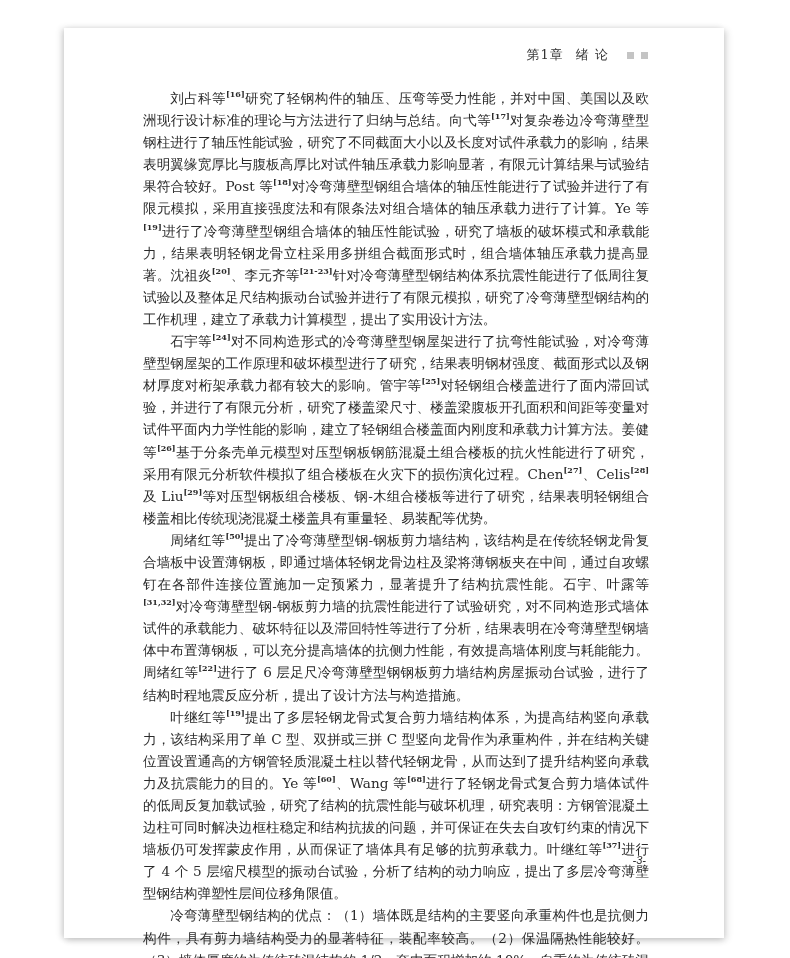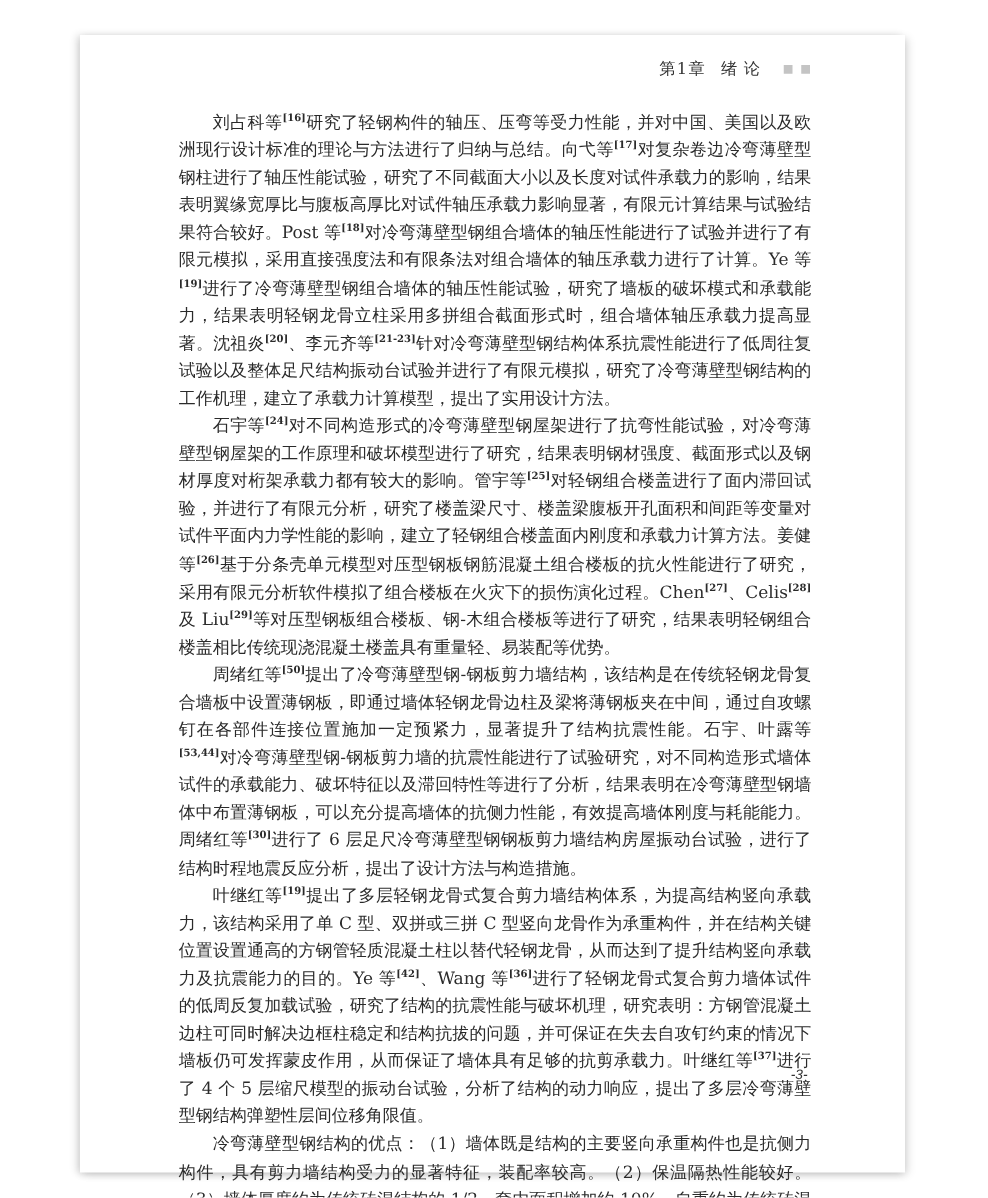--- a/index.html
+++ b/index.html
@@ -13,27 +13,27 @@
   .body p { margin:0; text-indent:2em; }
   sup { font-size:8px; line-height:0; vertical-align:super;font-weight:bold; }
   .page-number { position:absolute; right:78px; top:826px; font-size:11px; font-style:italic; color:#333; font-family:"Liberation Sans", sans-serif; }
 </style>
 </head>
 <body>
 
 <div class="page">
   <div class="running-head">
     <span>第1章</span>
-    <span style="margin-left:8px;font-family:Liberation Serif, serif;">绪  论</span>
+    <span style="margin-left:8px;">绪  论</span>
     <span class="sq first"></span>
     <span class="sq"></span>
   </div>
 
   <div class="body">
     <p>刘占科等<sup>[16]</sup>研究了轻钢构件的轴压、压弯等受力性能，并对中国、美国以及欧洲现行设计标准的理论与方法进行了归纳与总结。向弋等<sup>[17]</sup>对复杂卷边冷弯薄壁型钢柱进行了轴压性能试验，研究了不同截面大小以及长度对试件承载力的影响，结果表明翼缘宽厚比与腹板高厚比对试件轴压承载力影响显著，有限元计算结果与试验结果符合较好。Post 等<sup>[18]</sup>对冷弯薄壁型钢组合墙体的轴压性能进行了试验并进行了有限元模拟，采用直接强度法和有限条法对组合墙体的轴压承载力进行了计算。Ye 等<sup>[19]</sup>进行了冷弯薄壁型钢组合墙体的轴压性能试验，研究了墙板的破坏模式和承载能力，结果表明轻钢龙骨立柱采用多拼组合截面形式时，组合墙体轴压承载力提高显著。沈祖炎<sup>[20]</sup>、李元齐等<sup>[21-23]</sup>针对冷弯薄壁型钢结构体系抗震性能进行了低周往复试验以及整体足尺结构振动台试验并进行了有限元模拟，研究了冷弯薄壁型钢结构的工作机理，建立了承载力计算模型，提出了实用设计方法。</p>
     <p>石宇等<sup>[24]</sup>对不同构造形式的冷弯薄壁型钢屋架进行了抗弯性能试验，对冷弯薄壁型钢屋架的工作原理和破坏模型进行了研究，结果表明钢材强度、截面形式以及钢材厚度对桁架承载力都有较大的影响。管宇等<sup>[25]</sup>对轻钢组合楼盖进行了面内滞回试验，并进行了有限元分析，研究了楼盖梁尺寸、楼盖梁腹板开孔面积和间距等变量对试件平面内力学性能的影响，建立了轻钢组合楼盖面内刚度和承载力计算方法。姜健等<sup>[26]</sup>基于分条壳单元模型对压型钢板钢筋混凝土组合楼板的抗火性能进行了研究，采用有限元分析软件模拟了组合楼板在火灾下的损伤演化过程。Chen<sup>[27]</sup>、Celis<sup>[28]</sup>及 Liu<sup>[29]</sup>等对压型钢板组合楼板、钢-木组合楼板等进行了研究，结果表明轻钢组合楼盖相比传统现浇混凝土楼盖具有重量轻、易装配等优势。</p>
-    <p>周绪红等<sup>[50]</sup>提出了冷弯薄壁型钢-钢板剪力墙结构，该结构是在传统轻钢龙骨复合墙板中设置薄钢板，即通过墙体轻钢龙骨边柱及梁将薄钢板夹在中间，通过自攻螺钉在各部件连接位置施加一定预紧力，显著提升了结构抗震性能。石宇、叶露等<sup>[53,44]</sup>对冷弯薄壁型钢-钢板剪力墙的抗震性能进行了试验研究，对不同构造形式墙体试件的承载能力、破坏特征以及滞回特性等进行了分析，结果表明在冷弯薄壁型钢墙体中布置薄钢板，可以充分提高墙体的抗侧力性能，有效提高墙体刚度与耗能能力。周绪红等<sup>[30]</sup>进行了 6 层足尺冷弯薄壁型钢钢板剪力墙结构房屋振动台试验，进行了结构时程地震反应分析，提出了设计方法与构造措施。</p>
-    <p>叶继红等<sup>[19]</sup>提出了多层轻钢龙骨式复合剪力墙结构体系，为提高结构竖向承载力，该结构采用了单 C 型、双拼或三拼 C 型竖向龙骨作为承重构件，并在结构关键位置设置通高的方钢管轻质混凝土柱以替代轻钢龙骨，从而达到了提升结构竖向承载力及抗震能力的目的。Ye 等<sup>[42]</sup>、Wang 等<sup>[36]</sup>进行了轻钢龙骨式复合剪力墙体试件的低周反复加载试验，研究了结构的抗震性能与破坏机理，研究表明：方钢管混凝土边柱可同时解决边框柱稳定和结构抗拔的问题，并可保证在失去自攻钉约束的情况下墙板仍可发挥蒙皮作用，从而保证了墙体具有足够的抗剪承载力。叶继红等<sup>[37]</sup>进行了 4 个 5 层缩尺模型的振动台试验，分析了结构的动力响应，提出了多层冷弯薄壁型钢结构弹塑性层间位移角限值。</p>
+    <p>周绪红等<sup>[50]</sup>提出了冷弯薄壁型钢-钢板剪力墙结构，该结构是在传统轻钢龙骨复合墙板中设置薄钢板，即通过墙体轻钢龙骨边柱及梁将薄钢板夹在中间，通过自攻螺钉在各部件连接位置施加一定预紧力，显著提升了结构抗震性能。石宇、叶露等<sup>[31,32]</sup>对冷弯薄壁型钢-钢板剪力墙的抗震性能进行了试验研究，对不同构造形式墙体试件的承载能力、破坏特征以及滞回特性等进行了分析，结果表明在冷弯薄壁型钢墙体中布置薄钢板，可以充分提高墙体的抗侧力性能，有效提高墙体刚度与耗能能力。周绪红等<sup>[22]</sup>进行了 6 层足尺冷弯薄壁型钢钢板剪力墙结构房屋振动台试验，进行了结构时程地震反应分析，提出了设计方法与构造措施。</p>
+    <p>叶继红等<sup>[19]</sup>提出了多层轻钢龙骨式复合剪力墙结构体系，为提高结构竖向承载力，该结构采用了单 C 型、双拼或三拼 C 型竖向龙骨作为承重构件，并在结构关键位置设置通高的方钢管轻质混凝土柱以替代轻钢龙骨，从而达到了提升结构竖向承载力及抗震能力的目的。Ye 等<sup>[60]</sup>、Wang 等<sup>[68]</sup>进行了轻钢龙骨式复合剪力墙体试件的低周反复加载试验，研究了结构的抗震性能与破坏机理，研究表明：方钢管混凝土边柱可同时解决边框柱稳定和结构抗拔的问题，并可保证在失去自攻钉约束的情况下墙板仍可发挥蒙皮作用，从而保证了墙体具有足够的抗剪承载力。叶继红等<sup>[37]</sup>进行了 4 个 5 层缩尺模型的振动台试验，分析了结构的动力响应，提出了多层冷弯薄壁型钢结构弹塑性层间位移角限值。</p>
     <p>冷弯薄壁型钢结构的优点：（1）墙体既是结构的主要竖向承重构件也是抗侧力构件，具有剪力墙结构受力的显著特征，装配率较高。（2）保温隔热性能较好。（3）墙体厚度约为传统砖混结构的 1/2，套内面积增加约 10%，自重约为传统砖混结构的 1/3。（4）大部分</p>
   </div>
 
   <div class="page-number">-3-</div>
 </div>
 
 </body></html>

